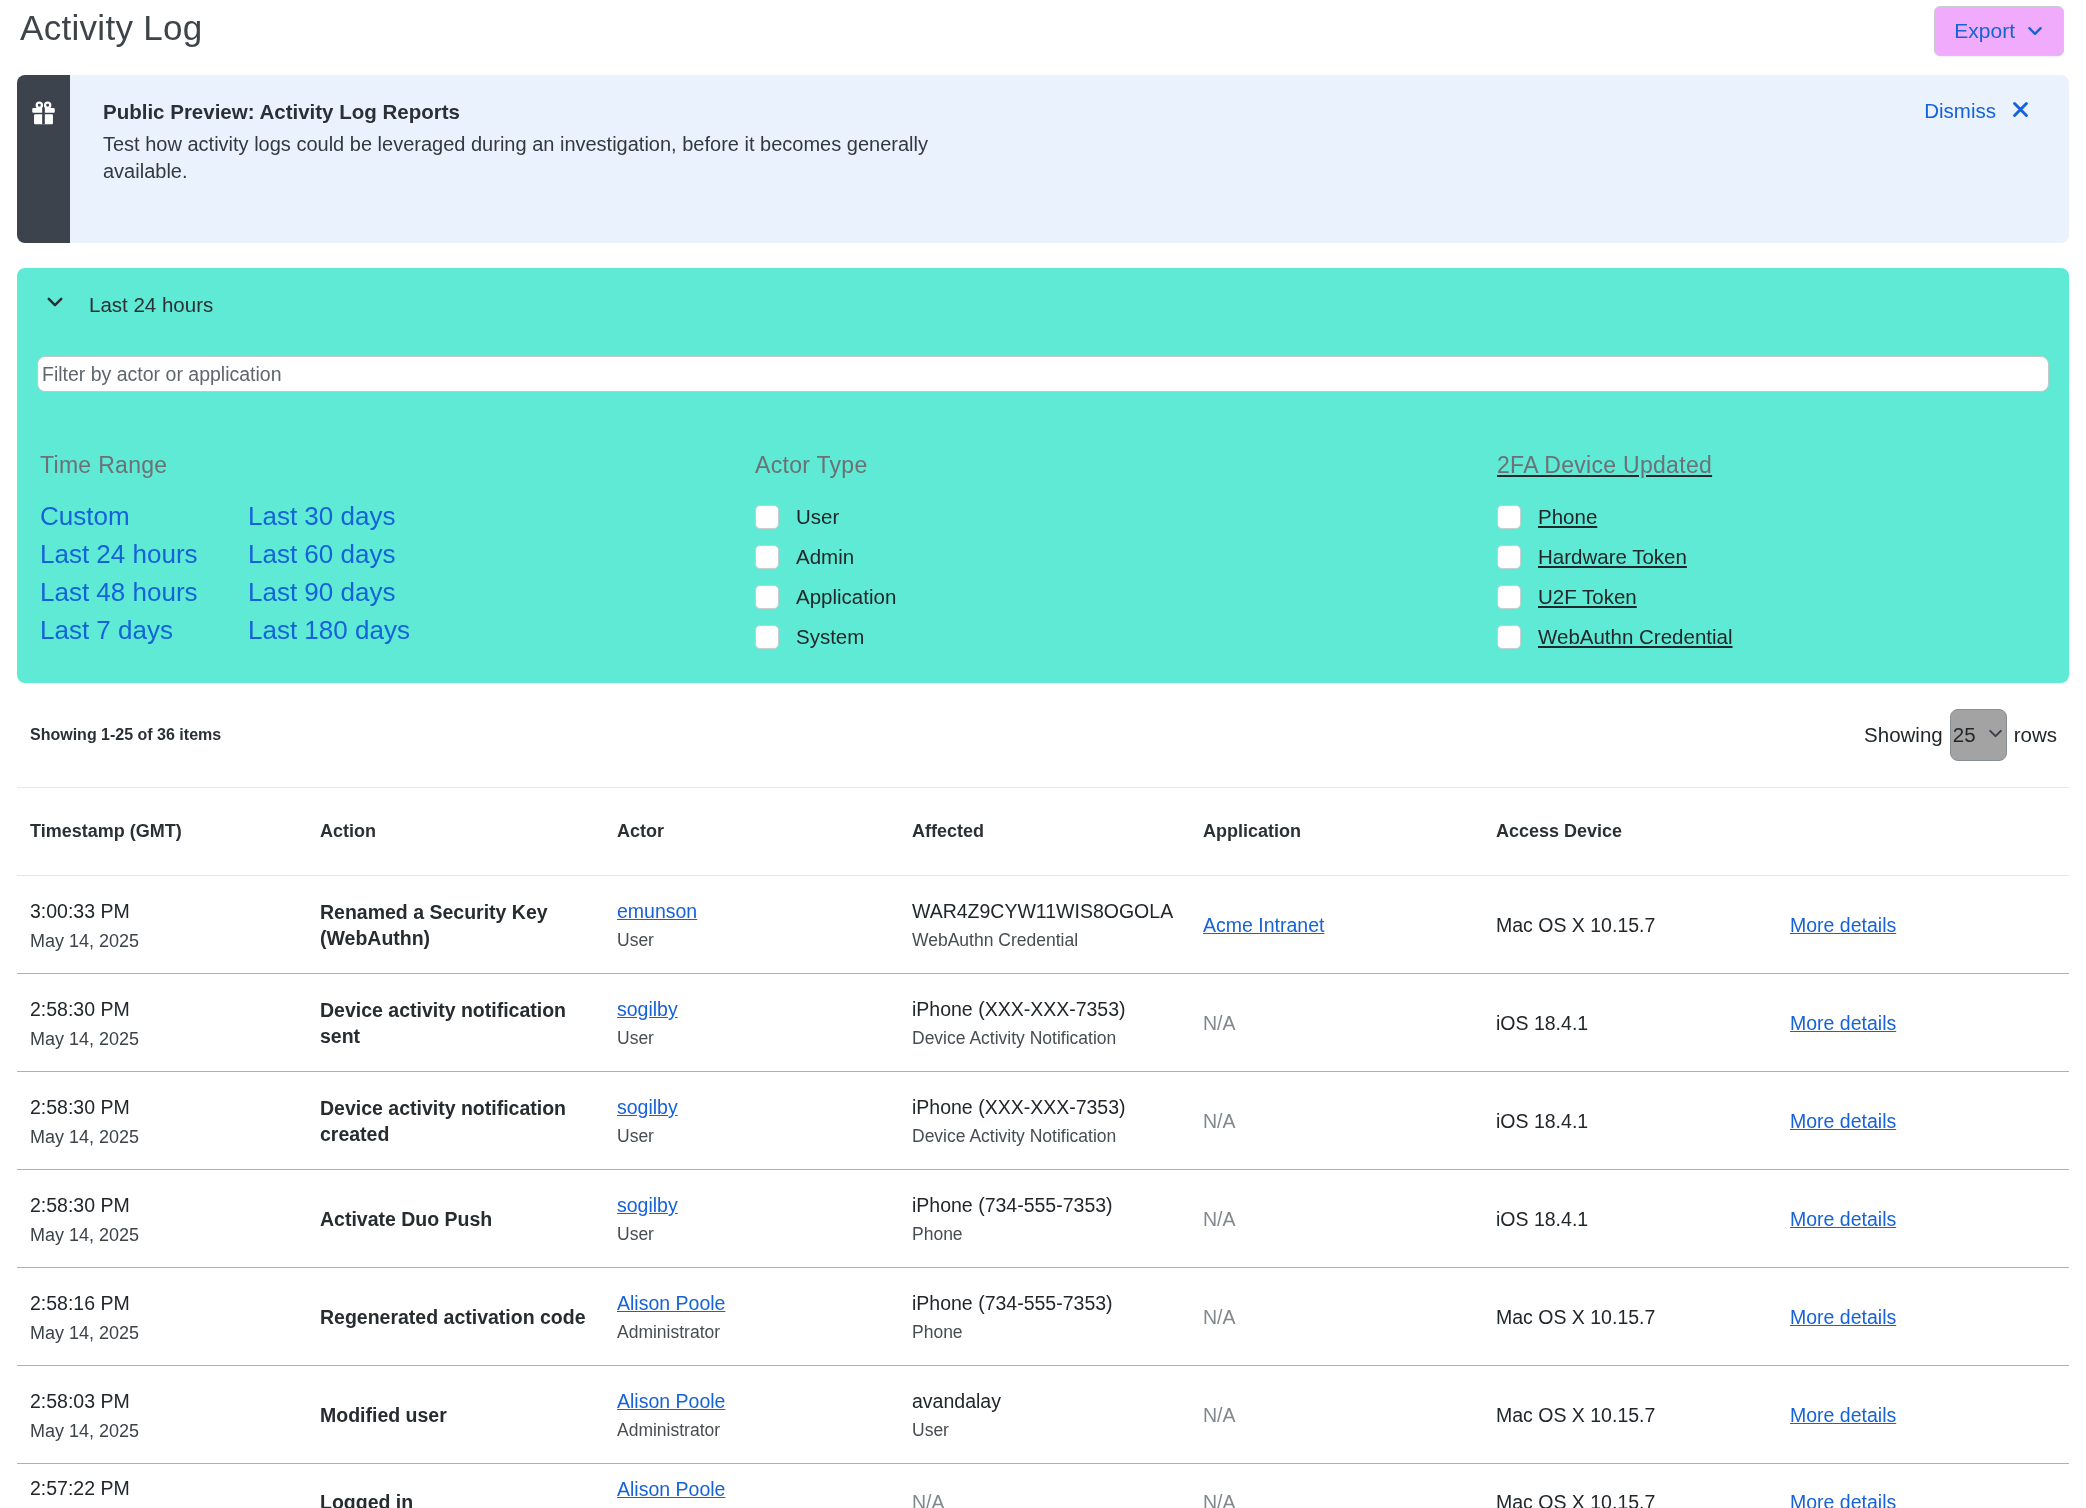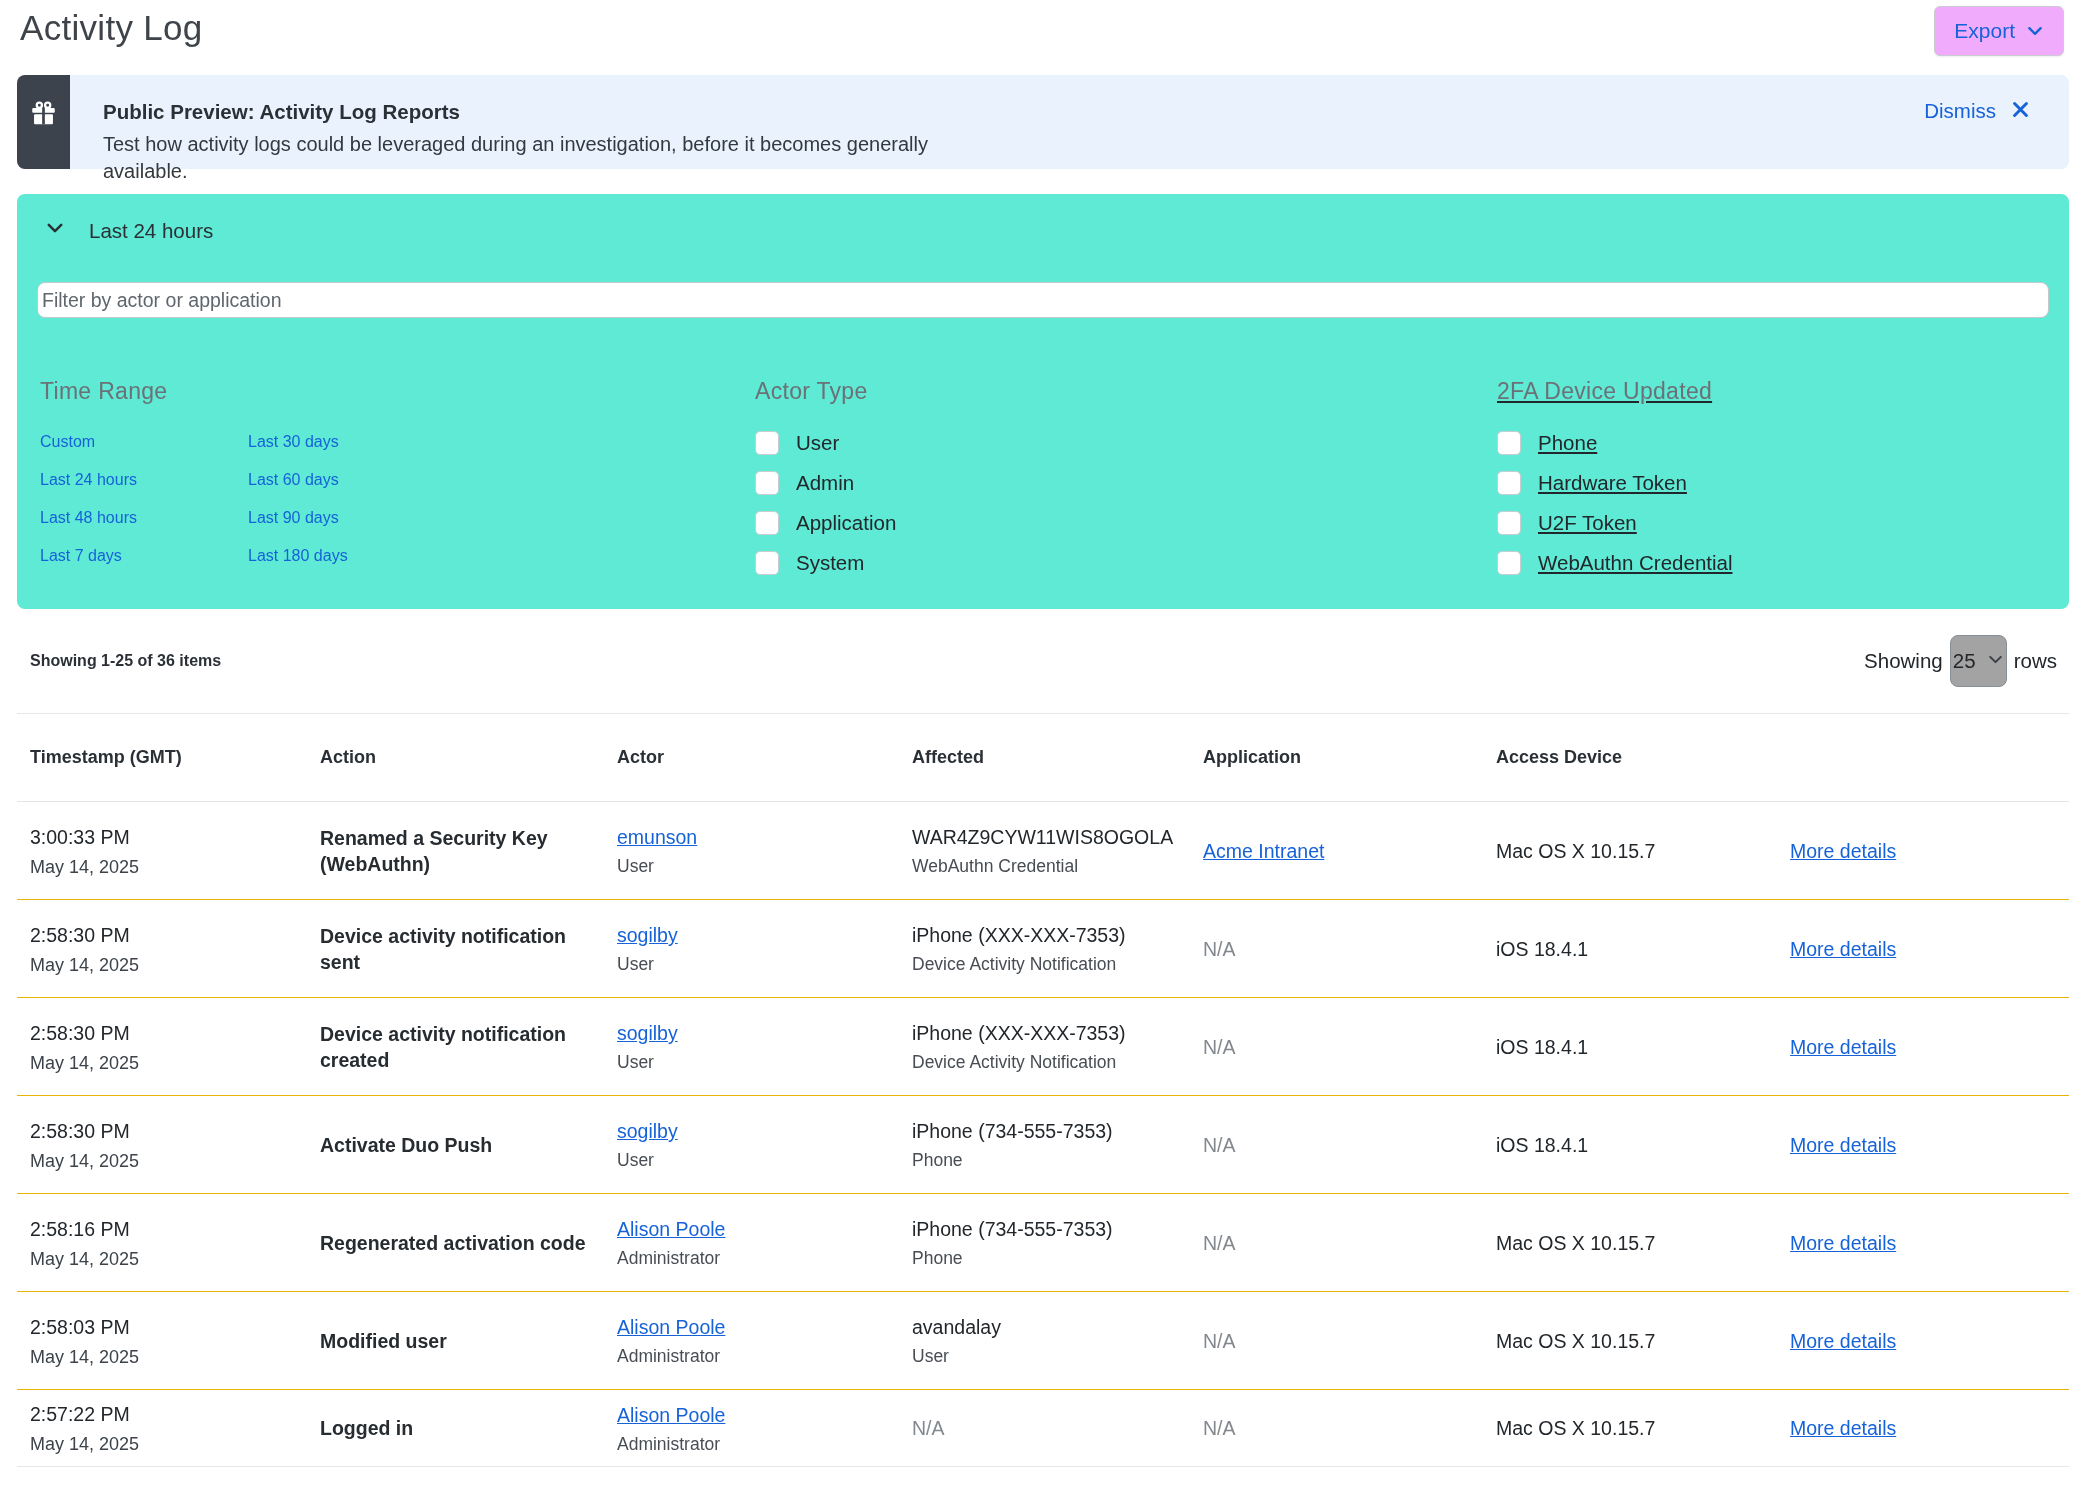--- a/index.html
+++ b/index.html
@@ -14,21 +14,21 @@
   
   .topbar { display:flex; justify-content:space-between; align-items:flex-start;
             padding:6px 22px 0 20px; height:69px; }
   .page-title { font-size:35px; font-weight:400; color:#3e444a; letter-spacing:.3px; margin-top:2px; }
   .export-btn { height:50px; padding:0 19px; background:#f0abfc; border:1px solid #c9cdd1;
                 border-radius:6px; box-shadow:0 1px 2px rgba(0,0,0,.07);
                 color:#1662d9; font-size:21px; display:flex; align-items:center; gap:11px; cursor:pointer; }
   .export-btn svg { display:block; }
 
   
-  .banner { position:relative; margin:6px 17px 0; height:94px; background:#e9f2fd;
+  .banner { position:relative; margin:6px 17px 0; height:168px; background:#e9f2fd;
             border-radius:8px; display:flex; }
   .banner-icon-block { width:53px; flex:0 0 53px; background:#3c434c; border-radius:8px 0 0 8px;
                        display:flex; justify-content:center; align-items:flex-start; padding-top:25px; }
   .banner-text { margin-left:33px; padding-top:25px; }
   .banner-title { font-size:20.5px; font-weight:700; color:#2b3036; }
   .banner-body { margin-top:7px; font-size:20px; line-height:27px; color:#33393f; }
   .banner-dismiss { position:absolute; right:39px; top:24px; display:flex; align-items:center;
                     gap:15px; cursor:pointer; }
   .banner-dismiss a { color:#1662d9; font-size:20.5px; text-decoration:none; }
 
@@ -40,21 +40,21 @@
   .filter-input { position:absolute; left:20px; right:20px; top:88px; height:36px;
                   border:1px solid #c3c8cc; border-radius:8px; padding:0 4px;
                   font-size:19.5px; color:#22272c; background:#fff;
                   font-family:"Liberation Sans","DejaVu Sans",sans-serif; }
   .filter-input::placeholder { color:#5f666d; }
   .group { position:absolute; top:184px; }
   .g1 { left:23px; } .g2 { left:738px; } .g3 { left:1480px;text-decoration:underline; }
   .group-heading { font-size:23px; color:#6b7177; letter-spacing:.3px; margin-bottom:18px; }
   .link-cols { display:flex; }
   .link-col { width:208px; display:flex; flex-direction:column; }
-  .link-col a { height:38px; display:flex; align-items:center; font-size:16px;
+  .link-col a { height:38px; display:flex; align-items:center; font-size:26px;
                 color:#1662d9; text-decoration:none; cursor:pointer; }
   .check-row { height:40px; display:flex; align-items:center; cursor:pointer; }
   .check-row input { appearance:none; -webkit-appearance:none; width:24px; height:24px;
                      border:1px solid #c7cdd1; border-radius:5px; background:#fff;
                      margin:0 17px 0 0; cursor:pointer; }
   .check-row label { font-size:20.5px; color:#22272c; cursor:pointer; }
 
   
   .results-bar { margin:0 17px; height:105px; display:flex; align-items:center;
                  justify-content:space-between; border-bottom:1px solid #e5e7e9;

